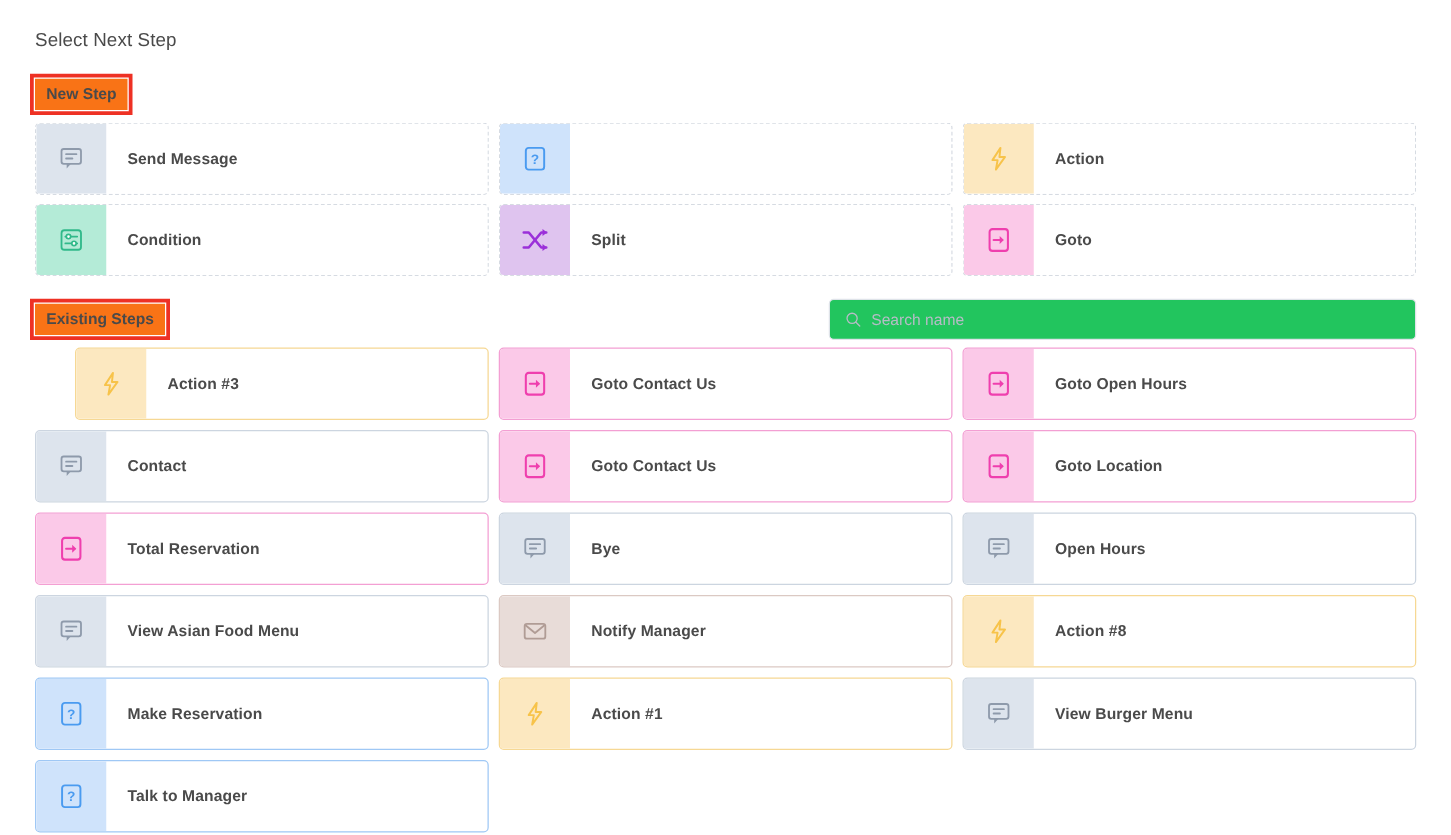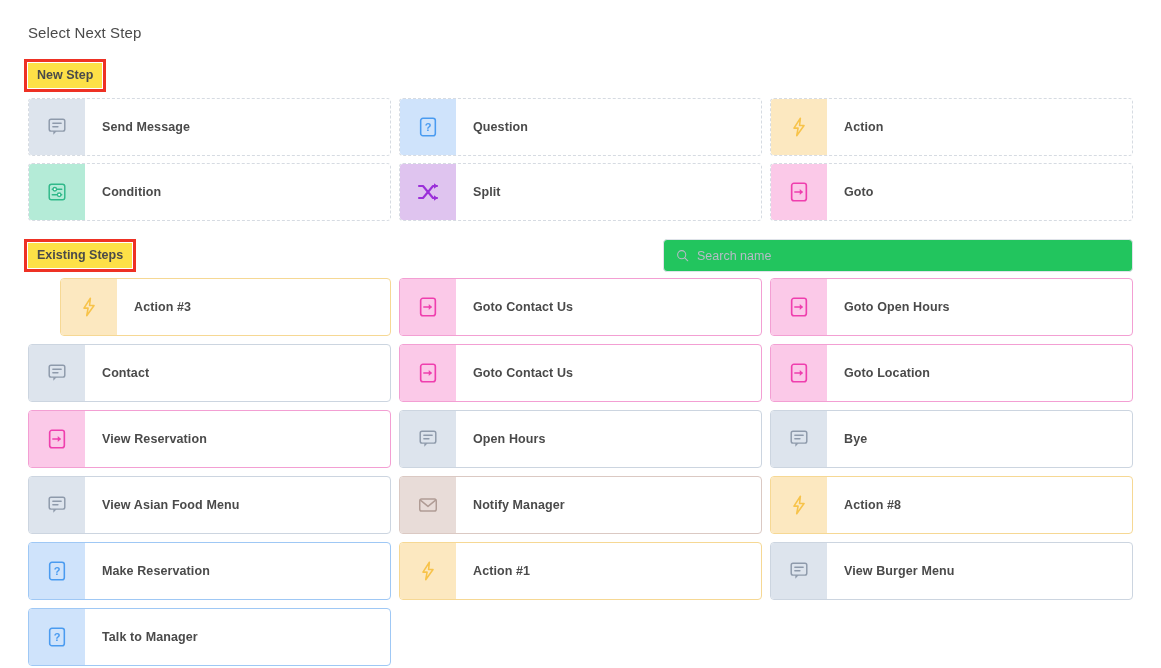--- a/index.html
+++ b/index.html
@@ -25,21 +25,21 @@
     display: inline-block;
     position: relative;
     margin: 22px 0 10px 8px;
   }
   .section-label {
     display: inline-block;
     font-size: 12.5px;
     font-weight: bold;
     color: #4a4a4a;
     padding: 5px 9px 6px 9px;
-    background: #fde047;
+    background: #f97316;
     position: relative;
     z-index: 2;
   }
   .anno-box {
     position: absolute;
     left: -4px; top: -4px; right: -4px; bottom: -4px;
     border: 3px solid #ee3124;
     z-index: 1;
     pointer-events: none;
   }
@@ -172,21 +172,20 @@
         </div>
         <div class="card-label">Send Message</div>
       </div>
       <div class="card dashed">
         <div class="tile" style="background: rgb(207, 227, 251);">
           <svg class="icon-svg" width="22" height="22" viewBox="0 0 24 24" fill="none">
             <rect x="4" y="2.5" width="16" height="19" rx="2.5" stroke="#4a9bf0" stroke-width="1.7"></rect>
             <text x="12" y="16.5" text-anchor="middle" font-family="Liberation Sans, sans-serif" font-size="12" font-weight="bold" fill="#4a9bf0">?</text>
           </svg>
         </div>
-        <div class="card-label">Question</div>
       </div>
       <div class="card dashed">
         <div class="tile" style="background: rgb(252, 232, 192);">
           <svg class="icon-svg" width="22" height="22" viewBox="0 0 24 24" fill="none">
             <path d="M13.5 2.5 L6.5 13.2 H11 L9.5 21.5 L17.5 10.4 H12.6 Z" stroke="#f7c34a" stroke-width="1.7" stroke-linejoin="round"></path>
           </svg>
         </div>
         <div class="card-label">Action</div>
       </div>
       <div class="card dashed">
@@ -302,43 +301,43 @@
         <div class="card-label">Goto Location</div>
       </div>
       <div class="card solid" style="border: 1px solid rgb(243, 159, 211);">
         <div class="tile" style="background: rgb(251, 201, 232);">
           <svg class="icon-svg" width="22" height="22" viewBox="0 0 24 24" fill="none">
             <rect x="4" y="2.5" width="16" height="19" rx="2.5" stroke="#ef3fae" stroke-width="1.8"></rect>
             <line x1="7.5" y1="12" x2="15" y2="12" stroke="#ef3fae" stroke-width="1.8" stroke-linecap="round"></line>
             <path d="M12.8 8.6 L16.4 12 L12.8 15.4 Z" fill="#ef3fae"></path>
           </svg>
         </div>
-        <div class="card-label">View Reservation</div>
+        <div class="card-label">Total Reservation</div>
       </div>
       <div class="card solid" style="border: 1px solid rgb(204, 213, 224);">
         <div class="tile" style="background: rgb(221, 228, 237);">
           <svg class="icon-svg" width="22" height="22" viewBox="0 0 24 24" fill="none">
             <rect x="3.5" y="3.5" width="17" height="13" rx="2" stroke="#8e9aab" stroke-width="1.6"></rect>
             <path d="M8 16.5 L8 20.5 L11.5 16.5 Z" fill="#8e9aab"></path>
             <line x1="7.5" y1="8" x2="16.5" y2="8" stroke="#8e9aab" stroke-width="1.6" stroke-linecap="round"></line>
             <line x1="7.5" y1="11.8" x2="13" y2="11.8" stroke="#8e9aab" stroke-width="1.6" stroke-linecap="round"></line>
           </svg>
         </div>
+        <div class="card-label">Bye</div>
+      </div>
+      <div class="card solid" style="border: 1px solid rgb(204, 213, 224);">
+        <div class="tile" style="background: rgb(221, 228, 237);">
+          <svg class="icon-svg" width="22" height="22" viewBox="0 0 24 24" fill="none">
+            <rect x="3.5" y="3.5" width="17" height="13" rx="2" stroke="#8e9aab" stroke-width="1.6"></rect>
+            <path d="M8 16.5 L8 20.5 L11.5 16.5 Z" fill="#8e9aab"></path>
+            <line x1="7.5" y1="8" x2="16.5" y2="8" stroke="#8e9aab" stroke-width="1.6" stroke-linecap="round"></line>
+            <line x1="7.5" y1="11.8" x2="13" y2="11.8" stroke="#8e9aab" stroke-width="1.6" stroke-linecap="round"></line>
+          </svg>
+        </div>
         <div class="card-label">Open Hours</div>
-      </div>
-      <div class="card solid" style="border: 1px solid rgb(204, 213, 224);">
-        <div class="tile" style="background: rgb(221, 228, 237);">
-          <svg class="icon-svg" width="22" height="22" viewBox="0 0 24 24" fill="none">
-            <rect x="3.5" y="3.5" width="17" height="13" rx="2" stroke="#8e9aab" stroke-width="1.6"></rect>
-            <path d="M8 16.5 L8 20.5 L11.5 16.5 Z" fill="#8e9aab"></path>
-            <line x1="7.5" y1="8" x2="16.5" y2="8" stroke="#8e9aab" stroke-width="1.6" stroke-linecap="round"></line>
-            <line x1="7.5" y1="11.8" x2="13" y2="11.8" stroke="#8e9aab" stroke-width="1.6" stroke-linecap="round"></line>
-          </svg>
-        </div>
-        <div class="card-label">Bye</div>
       </div>
       <div class="card solid" style="border: 1px solid rgb(204, 213, 224);">
         <div class="tile" style="background: rgb(221, 228, 237);">
           <svg class="icon-svg" width="22" height="22" viewBox="0 0 24 24" fill="none">
             <rect x="3.5" y="3.5" width="17" height="13" rx="2" stroke="#8e9aab" stroke-width="1.6"></rect>
             <path d="M8 16.5 L8 20.5 L11.5 16.5 Z" fill="#8e9aab"></path>
             <line x1="7.5" y1="8" x2="16.5" y2="8" stroke="#8e9aab" stroke-width="1.6" stroke-linecap="round"></line>
             <line x1="7.5" y1="11.8" x2="13" y2="11.8" stroke="#8e9aab" stroke-width="1.6" stroke-linecap="round"></line>
           </svg>
         </div>

